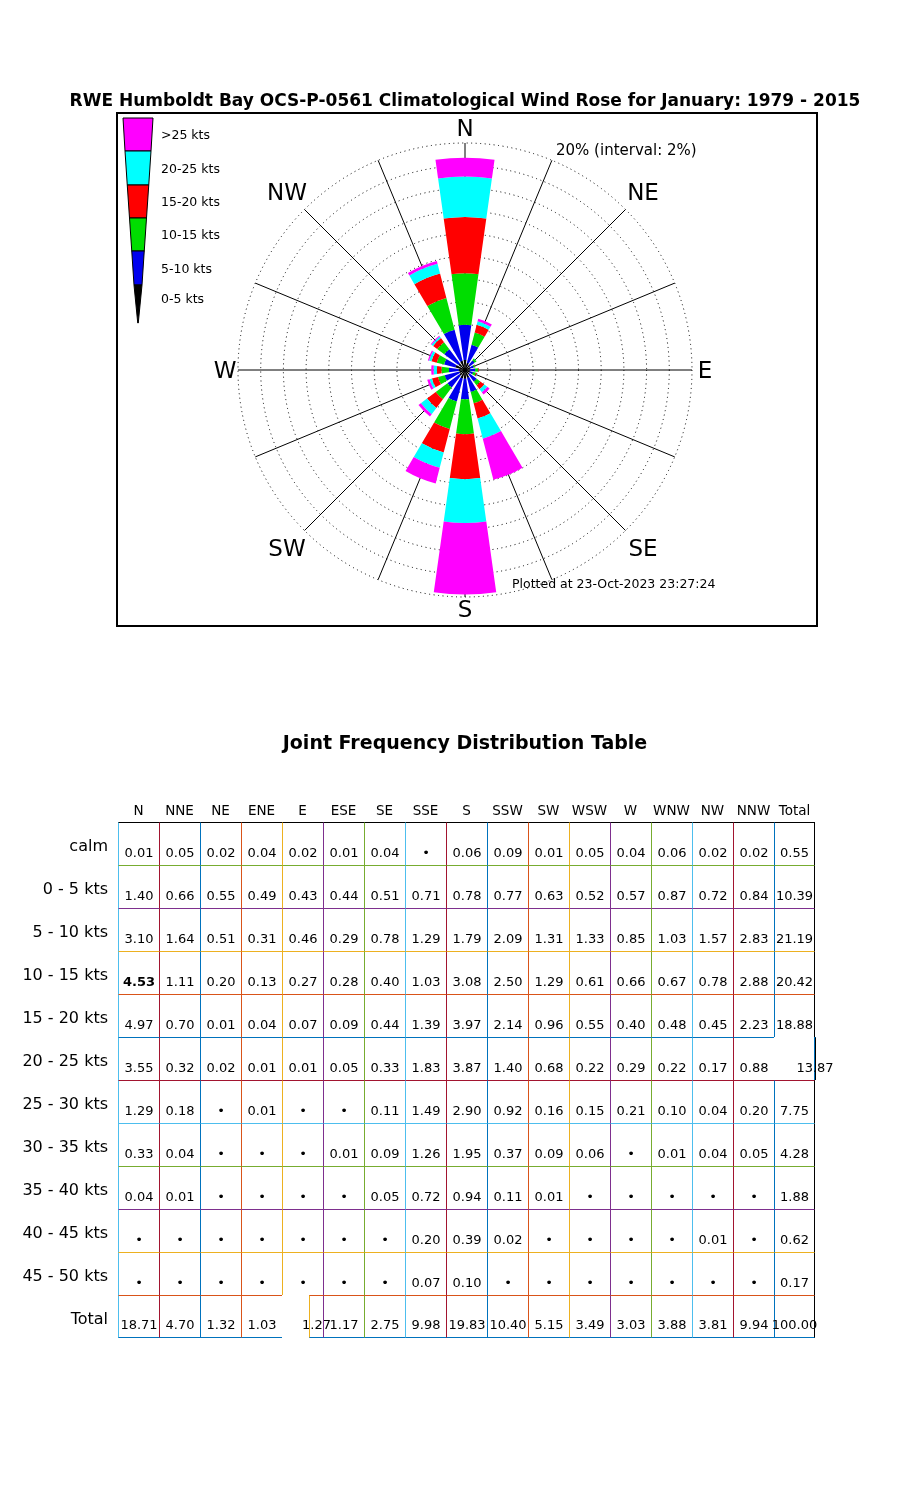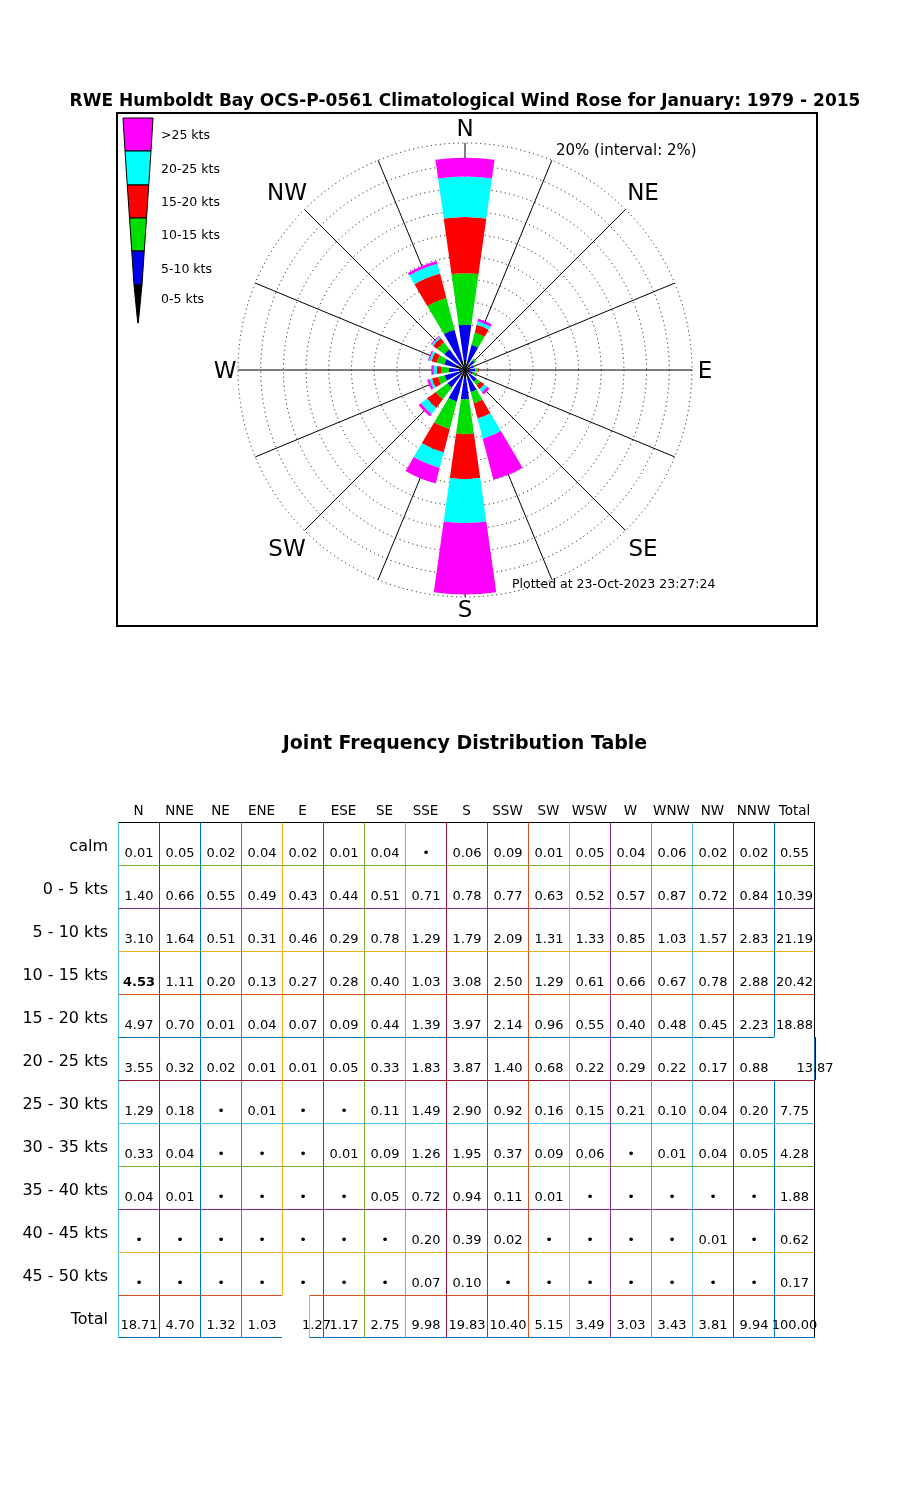--- a/index.html
+++ b/index.html
@@ -419,19 +419,19 @@
       <div class="vcell" style="border-top: 1.5px solid rgb(217, 83, 25); border-left: 1.5px solid rgb(217, 83, 25); border-bottom: 1.5px solid rgb(0, 114, 189);">1.03</div>
       <div class="vcell" style="border-top: 1.5px solid rgb(217, 83, 25); border-left: 1.5px solid rgb(237, 177, 32); border-bottom: 1.5px solid rgb(0, 114, 189); margin-left: 27px;">1.27</div>
       <div class="vcell" style="border-top: 1.5px solid rgb(217, 83, 25); border-left: 1.5px solid rgb(126, 47, 142); border-bottom: 1.5px solid rgb(0, 114, 189);">1.17</div>
       <div class="vcell" style="border-top: 1.5px solid rgb(217, 83, 25); border-left: 1.5px solid rgb(119, 172, 48); border-bottom: 1.5px solid rgb(0, 114, 189);">2.75</div>
       <div class="vcell" style="border-top: 1.5px solid rgb(217, 83, 25); border-left: 1.5px solid rgb(77, 190, 238); border-bottom: 1.5px solid rgb(0, 114, 189); text-align: right;">9.98</div>
       <div class="vcell" style="border-top: 1.5px solid rgb(217, 83, 25); border-left: 1.5px solid rgb(162, 20, 47); border-bottom: 1.5px solid rgb(0, 114, 189);">19.83</div>
       <div class="vcell" style="border-top: 1.5px solid rgb(217, 83, 25); border-left: 1.5px solid rgb(0, 114, 189); border-bottom: 1.5px solid rgb(0, 114, 189);">10.40</div>
       <div class="vcell" style="border-top: 1.5px solid rgb(217, 83, 25); border-left: 1.5px solid rgb(217, 83, 25); border-bottom: 1.5px solid rgb(0, 114, 189);">5.15</div>
       <div class="vcell" style="border-top: 1.5px solid rgb(217, 83, 25); border-left: 1.5px solid rgb(237, 177, 32); border-bottom: 1.5px solid rgb(0, 114, 189);">3.49</div>
       <div class="vcell" style="border-top: 1.5px solid rgb(217, 83, 25); border-left: 1.5px solid rgb(126, 47, 142); border-bottom: 1.5px solid rgb(0, 114, 189);">3.03</div>
-      <div class="vcell" style="border-top: 1.5px solid rgb(217, 83, 25); border-left: 1.5px solid rgb(119, 172, 48); border-bottom: 1.5px solid rgb(0, 114, 189);">3.43</div>
+      <div class="vcell" style="border-top: 1.5px solid rgb(217, 83, 25); border-left: 1.5px solid rgb(119, 172, 48); border-bottom: 1.5px solid rgb(0, 114, 189);">3.88</div>
       <div class="vcell" style="border-top: 1.5px solid rgb(217, 83, 25); border-left: 1.5px solid rgb(77, 190, 238); border-bottom: 1.5px solid rgb(0, 114, 189);">3.81</div>
       <div class="vcell" style="border-top: 1.5px solid rgb(217, 83, 25); border-left: 1.5px solid rgb(162, 20, 47); border-bottom: 1.5px solid rgb(0, 114, 189);">9.94</div>
       <div class="vcell" style="border-width: 1.5px; border-style: solid; border-color: rgb(217, 83, 25) rgb(0, 0, 0) rgb(0, 114, 189) rgb(0, 114, 189);">100.00</div>
     </div>
 
 </div>
 
 </body></html>

